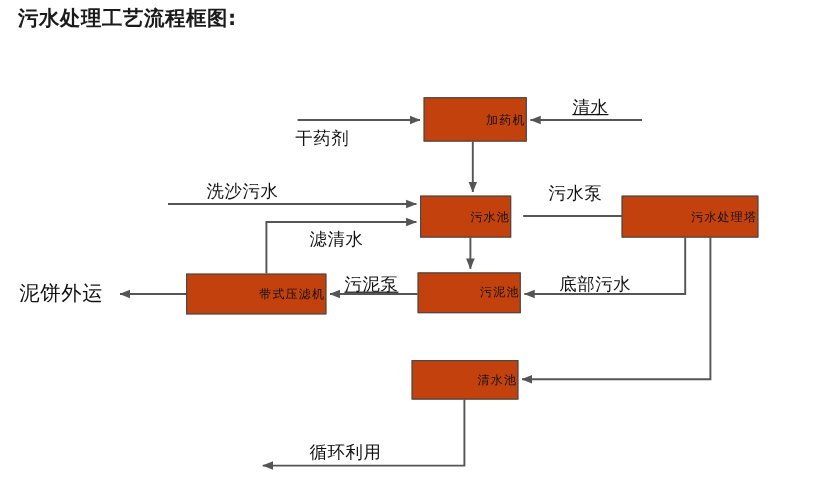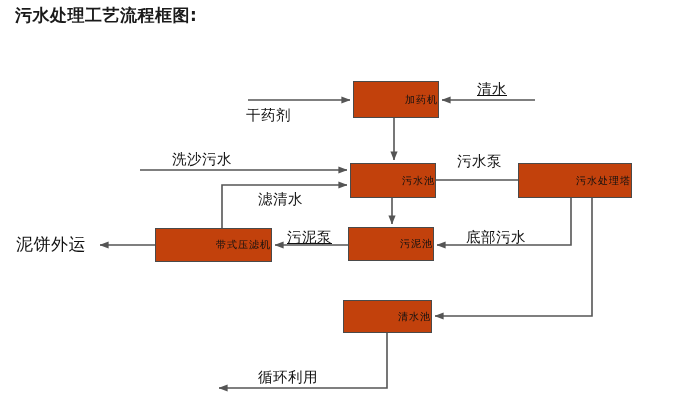--- a/index.html
+++ b/index.html
@@ -101,21 +101,21 @@
 
       <path d="M387,333 L387,388 L219,388" marker-end="url(#ah)"></path>
 
     </g>
   </svg>
 
   <div class="node" style="left:353px;top:81px;width:86px;height:37px;">
     <span>加药机</span>
   </div>
 
-  <div class="node" style="left:350px;top:163px;width:86px;height:35px;">
+  <div class="node" style="left:350px;top:163px;width:76px;height:35px;">
     <span>污水池</span>
   </div>
 
   <div class="node" style="left:518px;top:163px;width:114px;height:35px;">
     <span>污水处理塔</span>
   </div>
 
   <div class="node" style="left:155px;top:228px;width:117px;height:34px;">
     <span>带式压滤机</span>
   </div>

